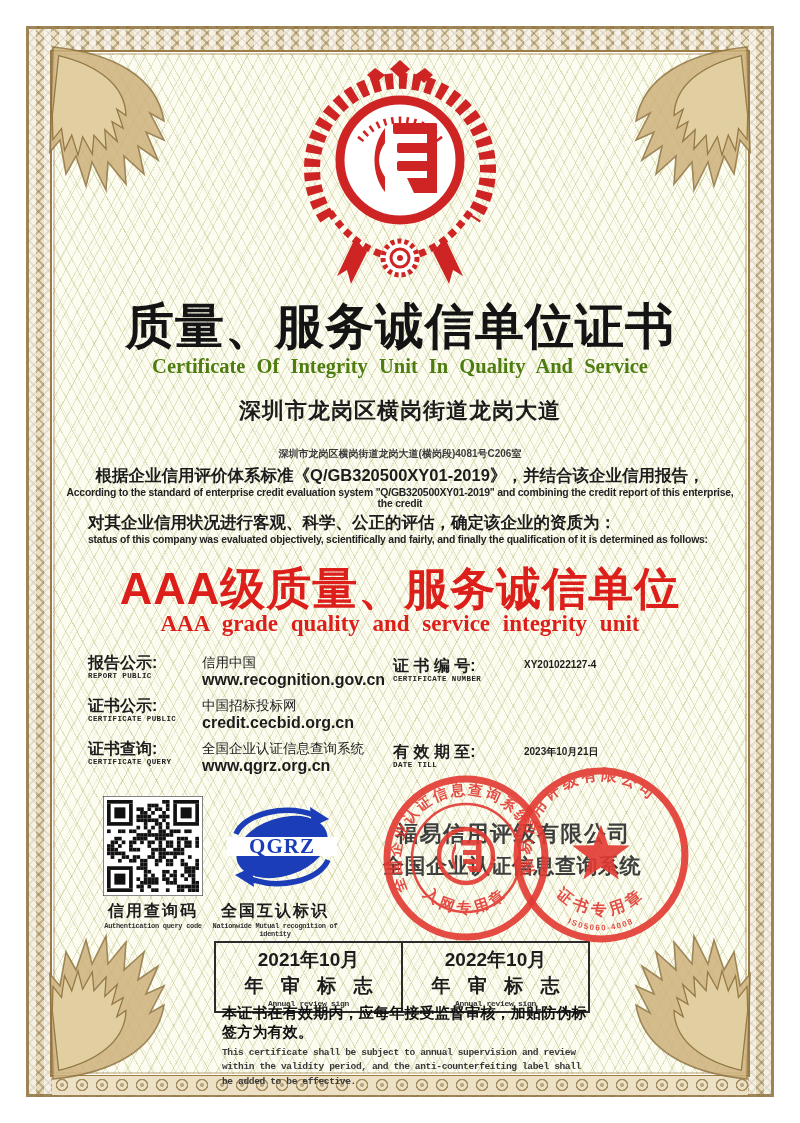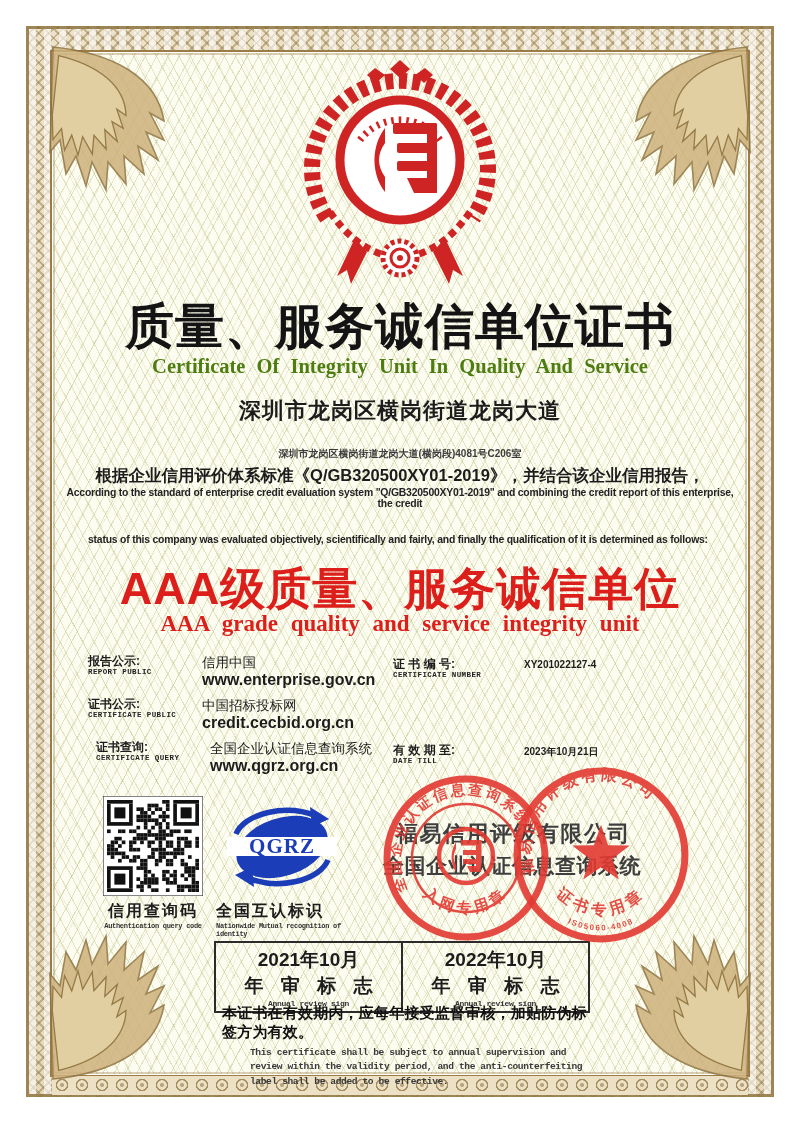--- a/index.html
+++ b/index.html
@@ -50,34 +50,34 @@
   .p1cn{top:465px;font-size:16.5px;font-weight:600;}
   .p1en{top:487px;font-size:10.4px;font-weight:700;color:#232323;letter-spacing:-.2px;}
   .p2cn{position:absolute;left:88px;top:512px;font-size:16.5px;font-weight:600;}
   .p2en{position:absolute;left:88px;top:534px;font-size:10.4px;font-weight:700;color:#232323;letter-spacing:-.2px;}
   .gradecn{top:559px;font-size:45px;font-weight:900;color:#dc1f1a;letter-spacing:1px;}
   .gradeen{top:611px;font-family:"Liberation Serif","DejaVu Serif",serif;font-weight:700;font-size:23px;color:#dc1f1a;word-spacing:7px;}
 
   
   .irow{position:absolute;display:flex;align-items:flex-start;}
   .ilabel{flex:0 0 auto;}
-  .ilabel .lcn{font-size:12px;font-weight:800;line-height:1.05;}
+  .ilabel .lcn{font-size:16px;font-weight:800;line-height:1.05;}
   .ilabel .len{font-size:7.5px;font-weight:700;letter-spacing:.4px;color:#222;font-family:"Liberation Mono","DejaVu Sans Mono",monospace;}
   .ival .v1{font-size:13.5px;font-weight:400;line-height:1.15;}
   .ival .v2{font-size:16px;font-weight:800;line-height:1.15;}
   .ival .vr{font-size:10px;font-weight:700;padding-top:1px;}
-  .l1{left:88px;top:655px;} .l2{left:88px;top:698px;} .l3{left:96px;top:741px;}
+  .l1{left:88px;top:655px;} .l2{left:88px;top:698px;} .l3{left:88px;top:741px;}
   .r1{left:393px;top:658px;} .r2{left:393px;top:701px;} .r3{left:393px;top:744px;}
   .l1 .ilabel,.l2 .ilabel,.l3 .ilabel{width:114px;}
   .r1 .ilabel,.r2 .ilabel,.r3 .ilabel{width:131px;}
 
   
   .qr{position:absolute;left:103px;top:796px;width:100px;height:100px;}
   .qrcap{position:absolute;left:86px;top:901px;width:134px;text-align:center;}
-  .logocap{position:absolute;left:216px;top:901px;width:134px;text-align:left;}
+  .logocap{position:absolute;left:208px;top:901px;width:134px;text-align:center;}
   .capcn{font-size:16px;font-weight:800;letter-spacing:2px;}
   .capen{font-size:7px;font-weight:700;color:#333;font-family:"Liberation Mono","DejaVu Sans Mono",monospace;letter-spacing:-.3px;}
   .qgrz{position:absolute;left:226px;top:799px;width:112px;height:97px;}
 
   
   .ov{position:absolute;color:#3e3e3e;font-weight:700;white-space:nowrap;z-index:3;}
   .ov1{left:396px;top:819px;font-size:22px;letter-spacing:1.5px;}
   .ov2{left:383px;top:852px;font-size:21px;letter-spacing:.5px;}
   .stamp{position:absolute;z-index:4;opacity:.9;}
   .stamp-l{left:380px;top:772px;width:172px;height:172px;}
@@ -88,21 +88,21 @@
   .acell{flex:1;text-align:center;padding:4px 0 3px;}
   .acell + .acell{border-left:2px solid #2b2b2b;}
   .adate{font-size:19px;font-weight:700;}
   .alabel{font-size:19px;font-weight:800;letter-spacing:6px;margin-left:6px;}
   .aen{font-size:8px;font-weight:700;color:#333;font-family:"Liberation Mono","DejaVu Sans Mono",monospace;letter-spacing:-.3px;}
 
   
   .notice{position:absolute;left:222px;top:1004px;width:374px;z-index:2;}
   .ncn{font-size:15px;font-weight:800;color:#111;margin-bottom:4px;letter-spacing:.2px;}
   .nen{font-size:9.6px;font-weight:700;color:#3a3a3a;font-family:"Liberation Mono","DejaVu Sans Mono",monospace;
-       letter-spacing:-.4px;line-height:1.5;margin-left:28px;}
+       letter-spacing:-.4px;line-height:1.5;}
 </style>
 </head>
 <body>
 
 <div class="page">
 
   <div class="band"></div>
   <div class="zz zz-t"></div>
   <div class="zz zz-b"></div>
   <div class="zz zz-l"></div>
@@ -156,32 +156,33 @@
     <circle cx="103" cy="198" r="9" fill="#fff" stroke="#cf2424" stroke-width="3"></circle>
     <circle cx="103" cy="198" r="3" fill="#cf2424"></circle>
   </svg>
 
   <div class="cline title-cn">质量、服务诚信单位证书</div>
   <div class="cline title-en">Certificate Of Integrity Unit In Quality And Service</div>
   <div class="cline company">深圳市龙岗区横岗街道龙岗大道</div>
   <div class="cline address">深圳市龙岗区横岗街道龙岗大道(横岗段)4081号C206室</div>
   <div class="cline p1cn">根据企业信用评价体系标准《Q/GB320500XY01-2019》，并结合该企业信用报告，</div>
   <div class="cline p1en">According to the standard of enterprise credit evaluation system "Q/GB320500XY01-2019" and combining the credit report of this enterprise, the credit</div>
+  <div class="p2cn">对其企业信用状况进行客观、科学、公正的评估，确定该企业的资质为：</div>
   <div class="p2en">status of this company was evaluated objectively, scientifically and fairly, and finally the qualification of it is determined as follows:</div>
   <div class="cline gradeen">AAA grade quality and service integrity unit</div>
   <div class="cline gradecn">AAA级质量、服务诚信单位</div>
 
   <div class="irow l1">
     <div class="ilabel">
         <div class="lcn">报告公示:</div>
       <div class="len">REPORT PUBLIC</div>
       </div>
     <div class="ival">
         <div class="v1">信用中国</div>
-      <div class="v2">www.enterprise.gov.cn</div>
+      <div class="v2">www.recognition.gov.cn</div>
       </div>
   </div>
   <div class="irow l2">
     <div class="ilabel">
         <div class="lcn">证书公示:</div>
       <div class="len">CERTIFICATE PUBLIC</div>
       </div>
     <div class="ival">
         <div class="v1">中国招标投标网</div>
       <div class="v2">credit.cecbid.org.cn</div>

